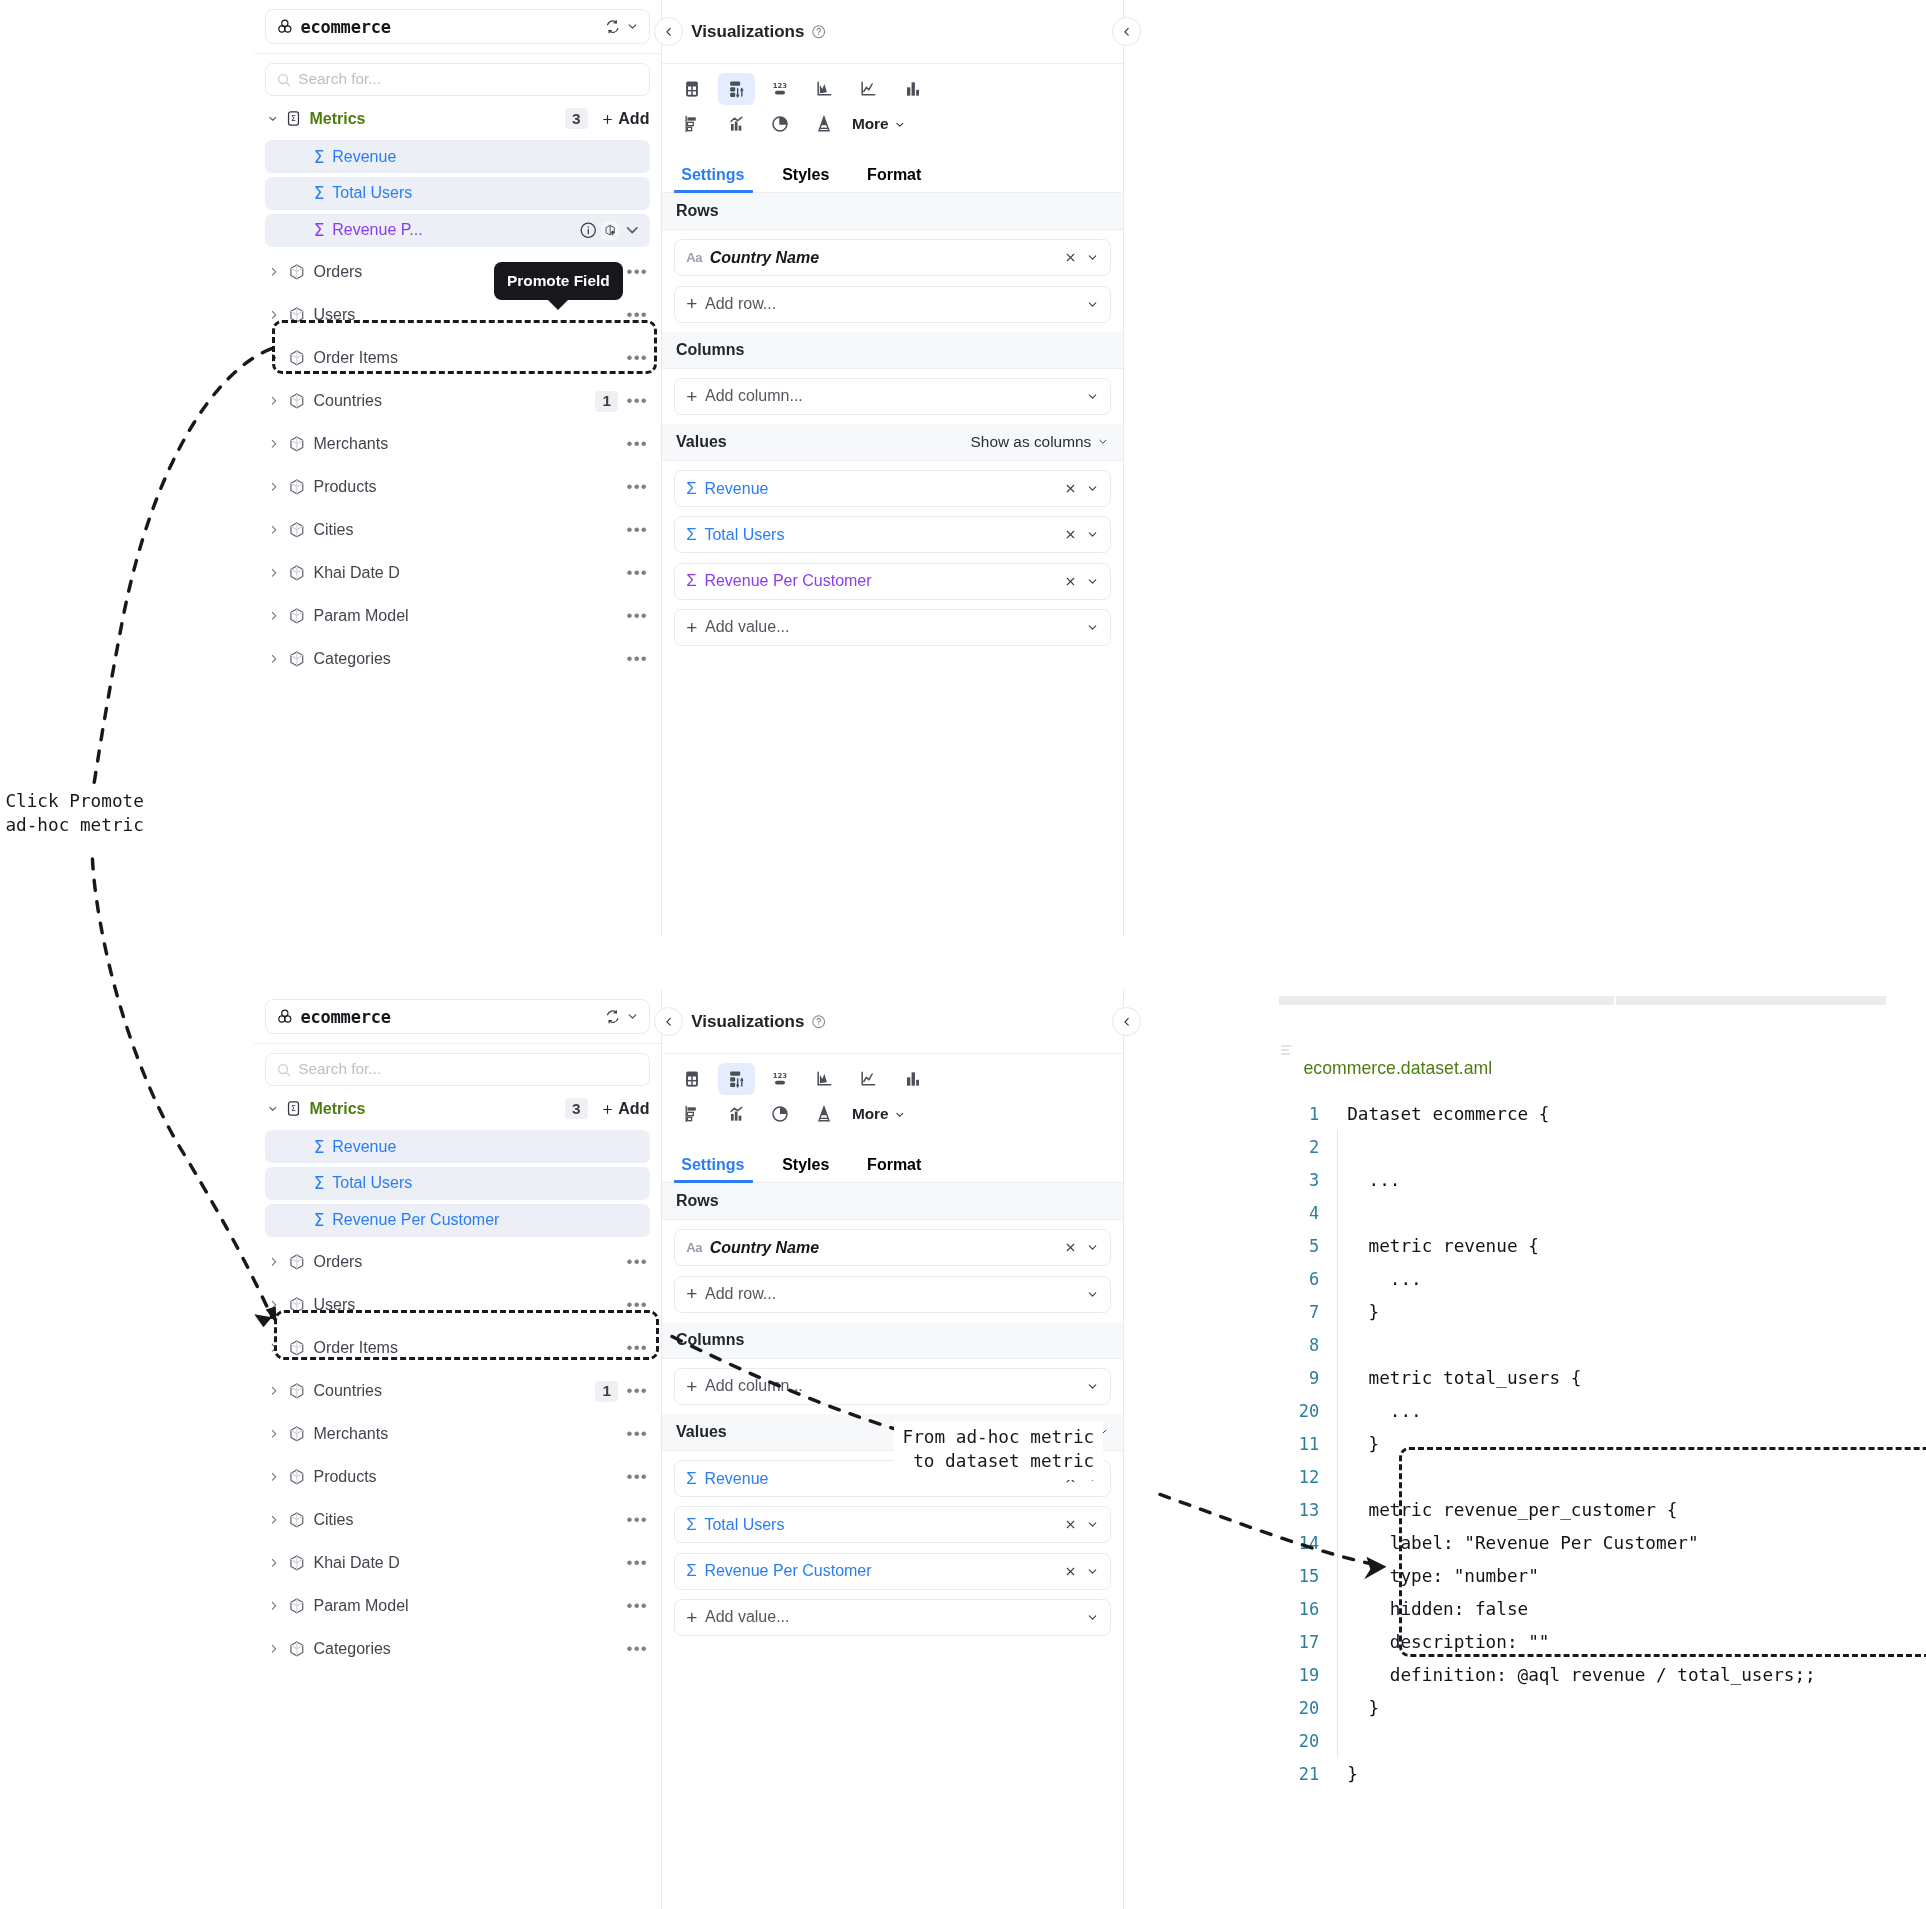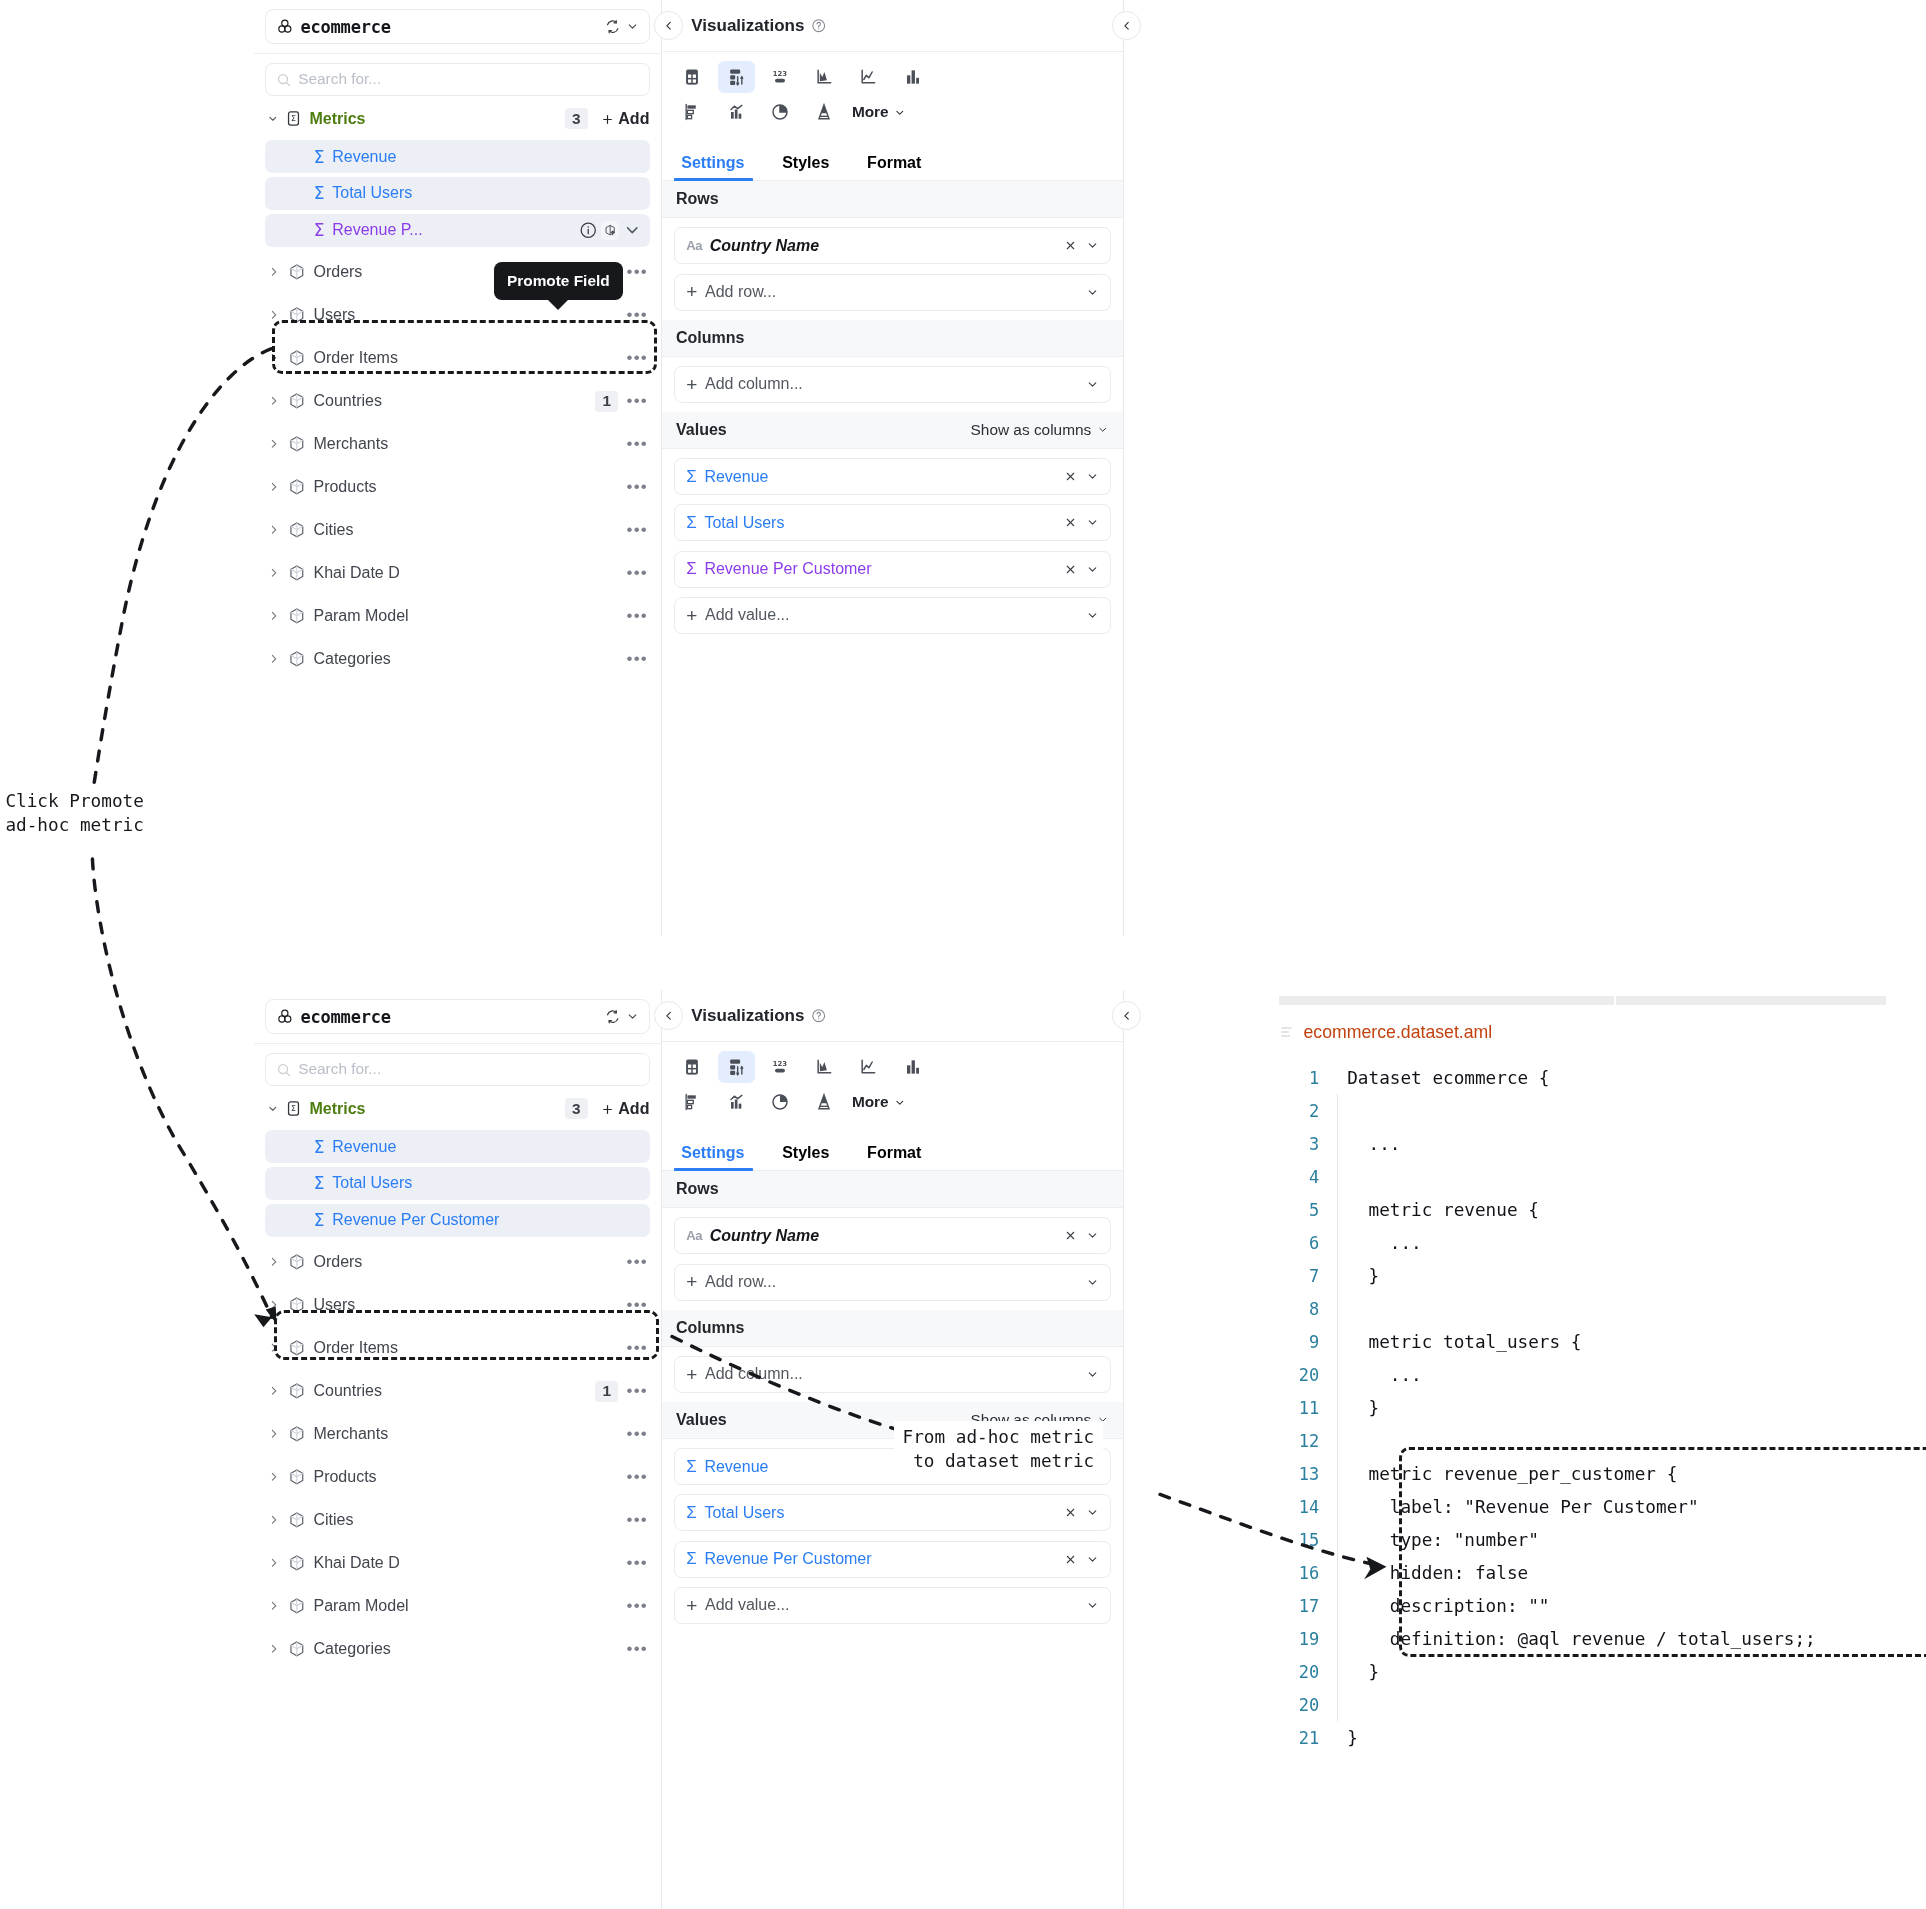--- a/index.html
+++ b/index.html
@@ -102,21 +102,21 @@
   
   .viz-panel {
     position:absolute; top:0; left:408px;
     width: 462px;
     background:#fff;
     border-right:1.2px solid #e7e9ee;
     height:100%;
   }
   .viz-header {
     display:flex;align-items:center;
-    height:52px;
+    height:64px;
     padding: 0 10px;
     border-bottom:1.2px solid #eceef2;
     position:relative;
   }
   .circ-btn {
     width:28.5px;height:28.5px;border-radius:50%;
     border:1px solid #e6e8ed;background:#fff;
     display:flex;align-items:center;justify-content:center;
     flex:0 0 auto;
     margin-left:-17.7px;
@@ -171,21 +171,21 @@
   .chip .right { margin-left:auto;display:flex;align-items:center;gap:9.2px;}
   .chip .right svg { width:13px;height:13px; }
 
   
   .code-panel { position:absolute; }
   .code-tabbar { height:8.5px; display:flex; gap:2.3px; }
   .code-tabbar .t1 { width:335px;background:#ececec; }
   .code-tabbar .t2 { width:270px;background:#ececec; }
   .file-row { display:flex;align-items:center; margin-top:17px; }
   .file-row .licon { width:16px;height:16px;margin-right:8.5px;opacity:.5;}
-  .file-name { font-size:17.7px;color:#c2410c; }
+  .file-name { font-size:17.7px;color:#4d7c0f;margin-top:36px; }
   .code-body { margin-top:18.5px; position:relative; }
   .cline { display:flex; align-items:center; height:33px; }
   .lnum {
     width:58px;text-align:right;padding-right:17.7px;
     font-family:"DejaVu Sans Mono", monospace;
     font-size:17px;color:#2a7f9e;flex:0 0 auto;
   }
   .ctext {
     font-family:"DejaVu Sans Mono", monospace;
     font-size:17.7px;color:#111318;white-space:pre;

